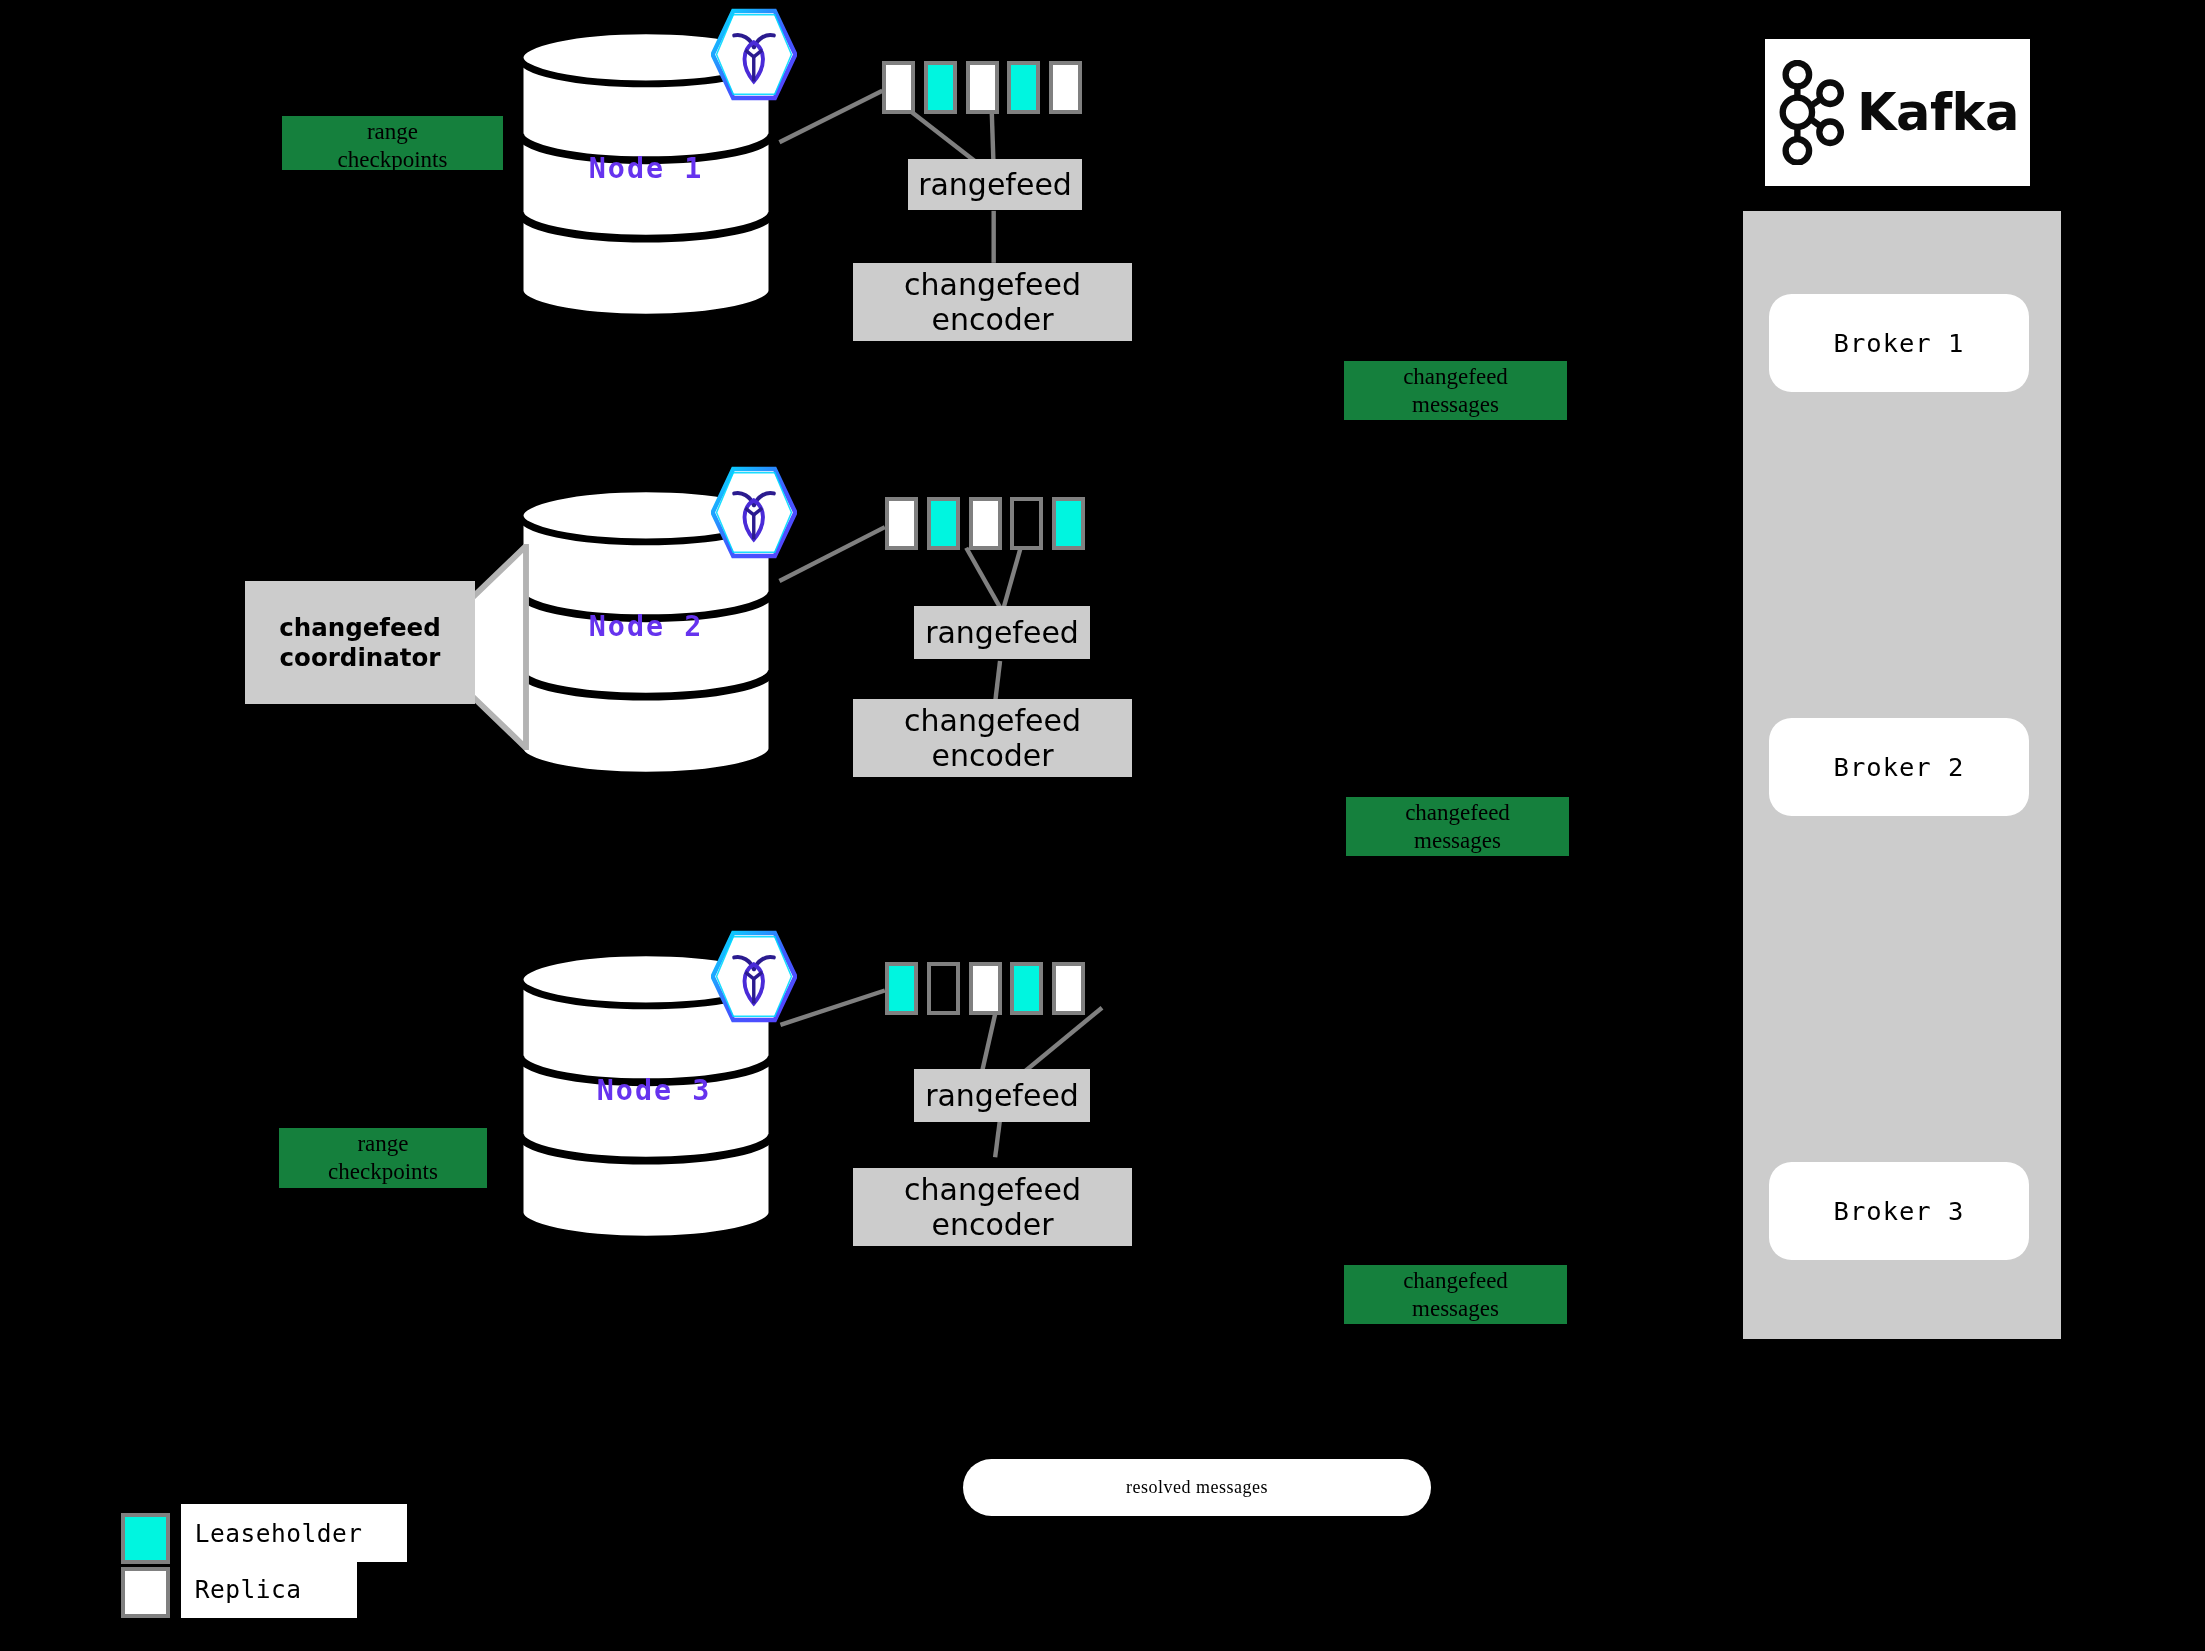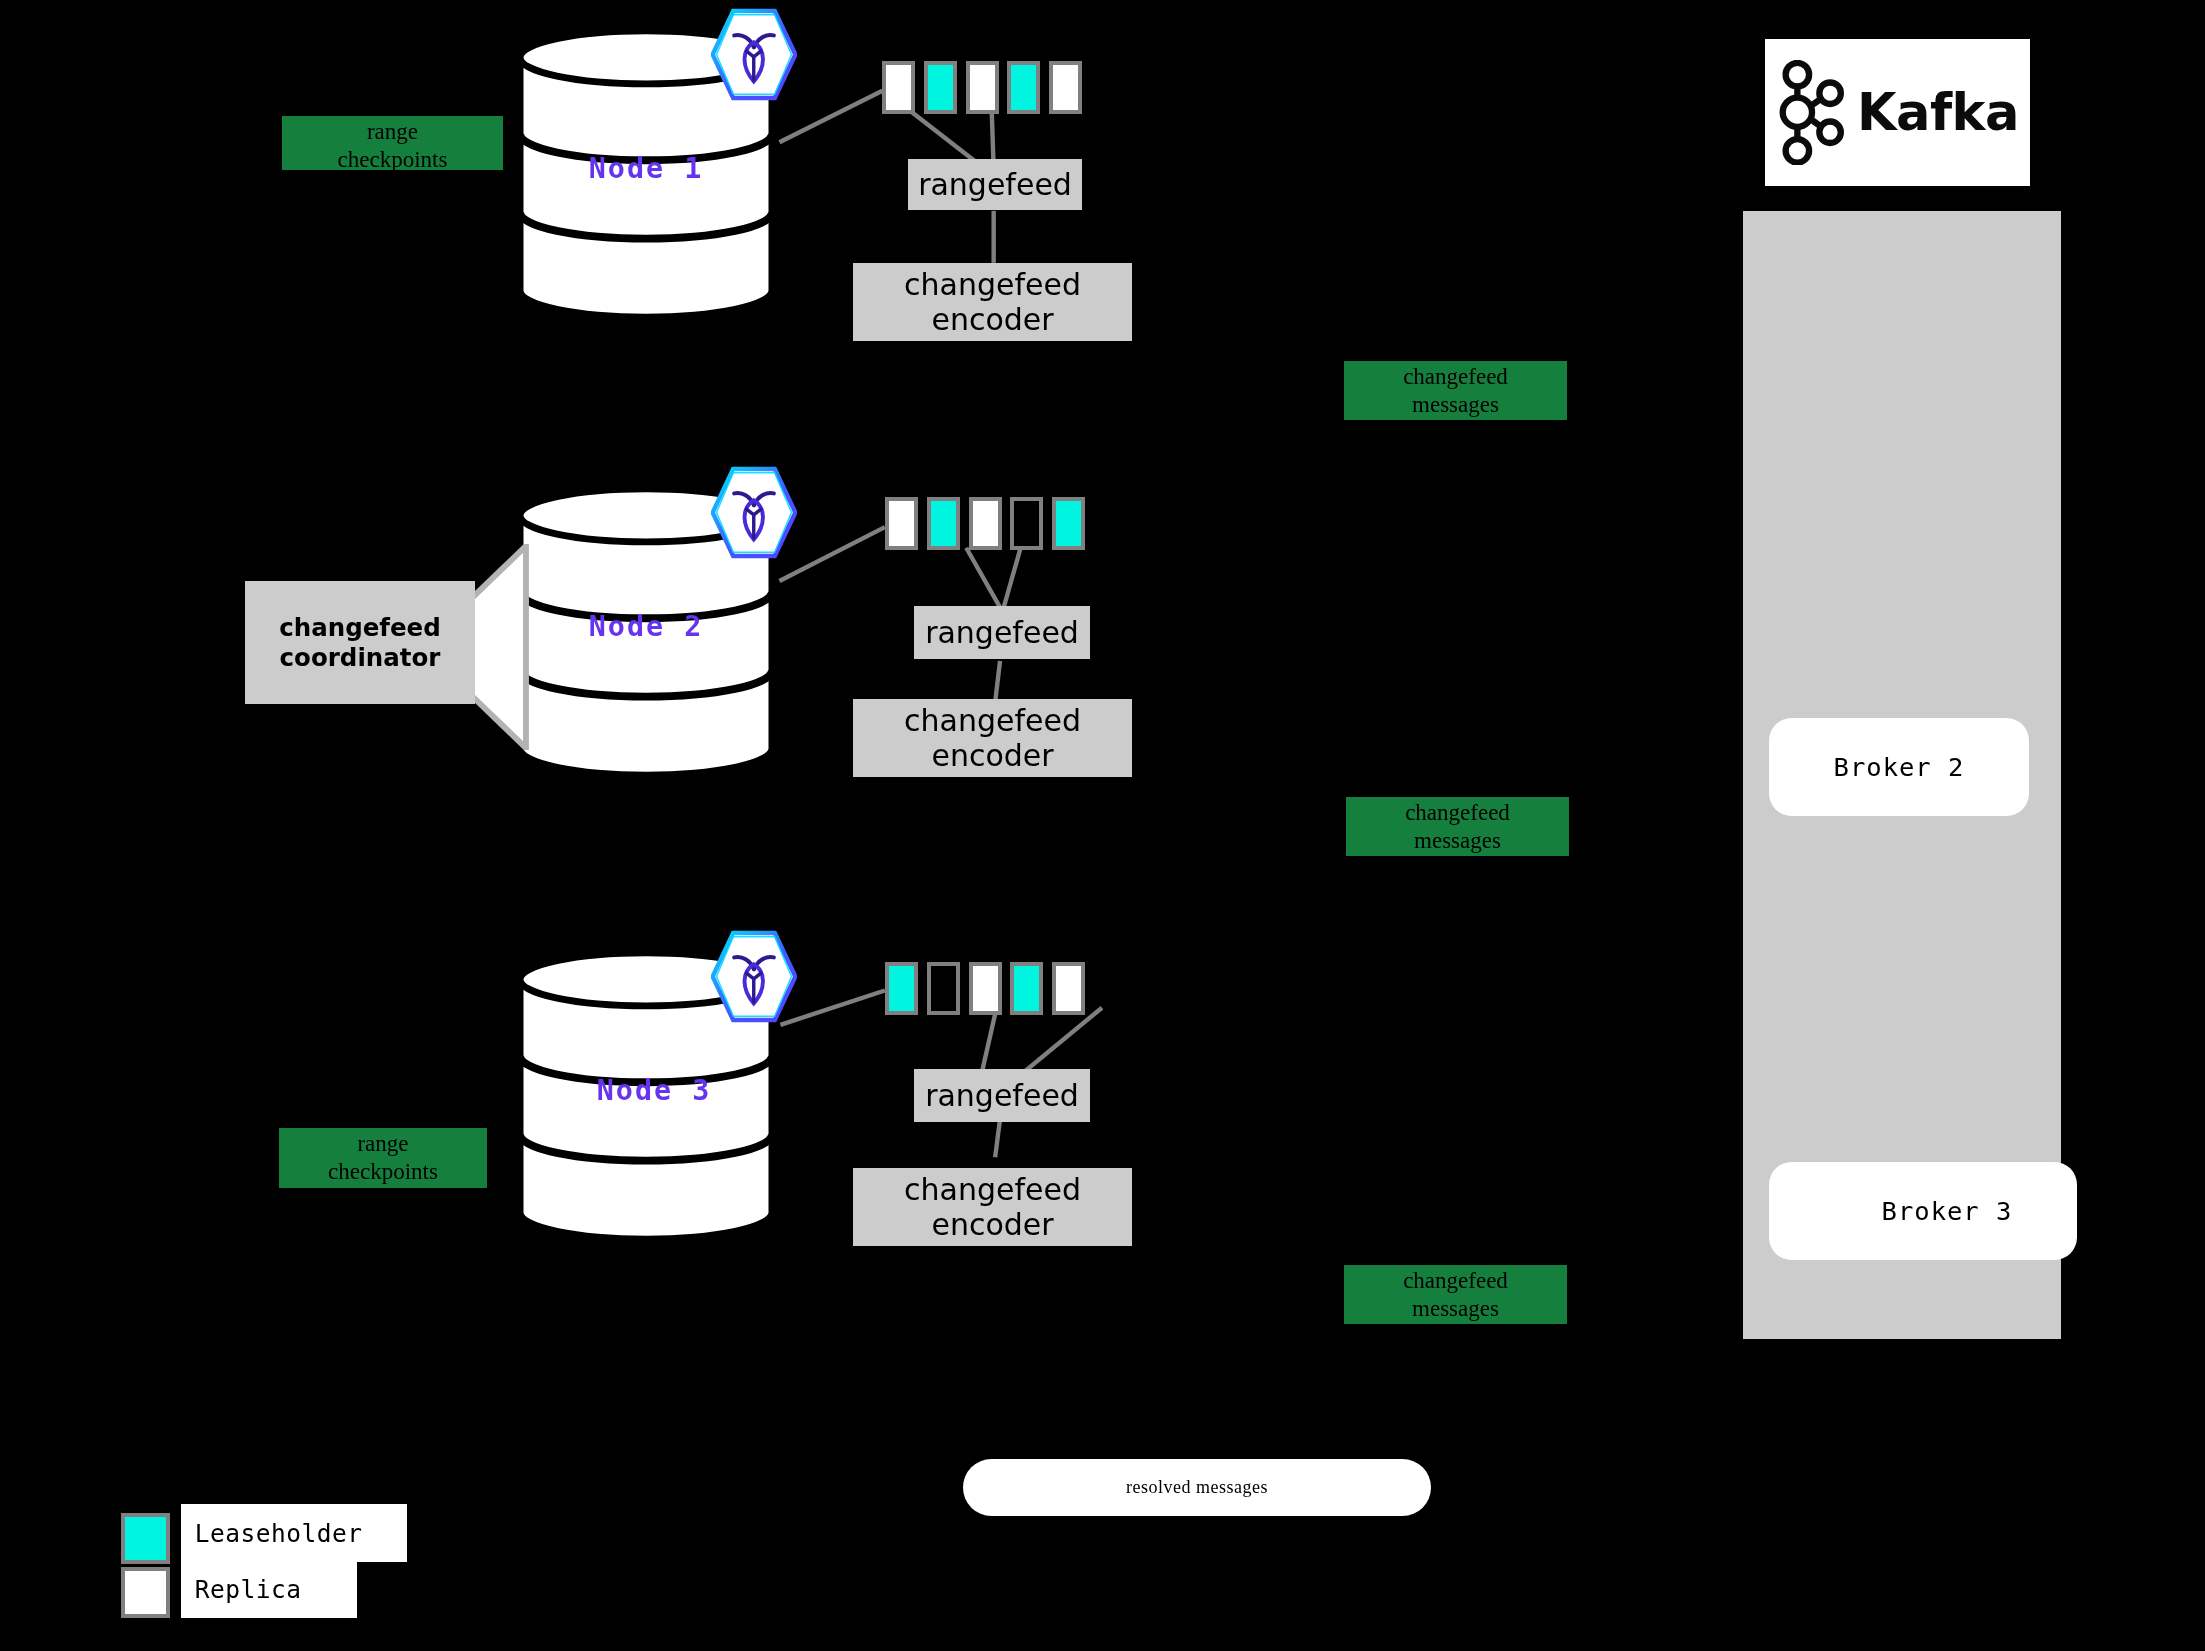--- a/index.html
+++ b/index.html
@@ -412,24 +412,27 @@
         <path d="M43,137 L43,162"></path>
         <path d="M69,95 L92,79"></path>
         <path d="M69,120 L92,137"></path>
       </g>
     </svg>
     <span class="kafka-wordmark">Kafka</span>
   </div>
 
   <div class="kafka-panel" style="left:1743px; top:211px; width:318px; height:1128px;"></div>
 
+  <div class="broker" style="left:1769px; top:294px; width:260px; height:98px;">
+    <span>Broker 1</span>
+  </div>
   <div class="broker" style="left:1769px; top:718px; width:260px; height:98px;">
     <span>Broker 2</span>
   </div>
-  <div class="broker" style="left:1769px; top:1162px; width:260px; height:98px;padding-left:48px;">
+  <div class="broker" style="left:1769px; top:1162px; width:260px; height:98px;">
     <span>Broker 3</span>
   </div>
 
   <div class="pill" style="left:963px; top:1459px; width:468px; height:57px;">
     <span>resolved messages</span>
   </div>
 
   <div class="legend-swatch" style="left:121px; top:1513px; background:#00f5e0;"></div>
   <div class="legend-label" style="left:181px; top:1504px; width:226px; height:58px;">
     <span>Leaseholder</span>

